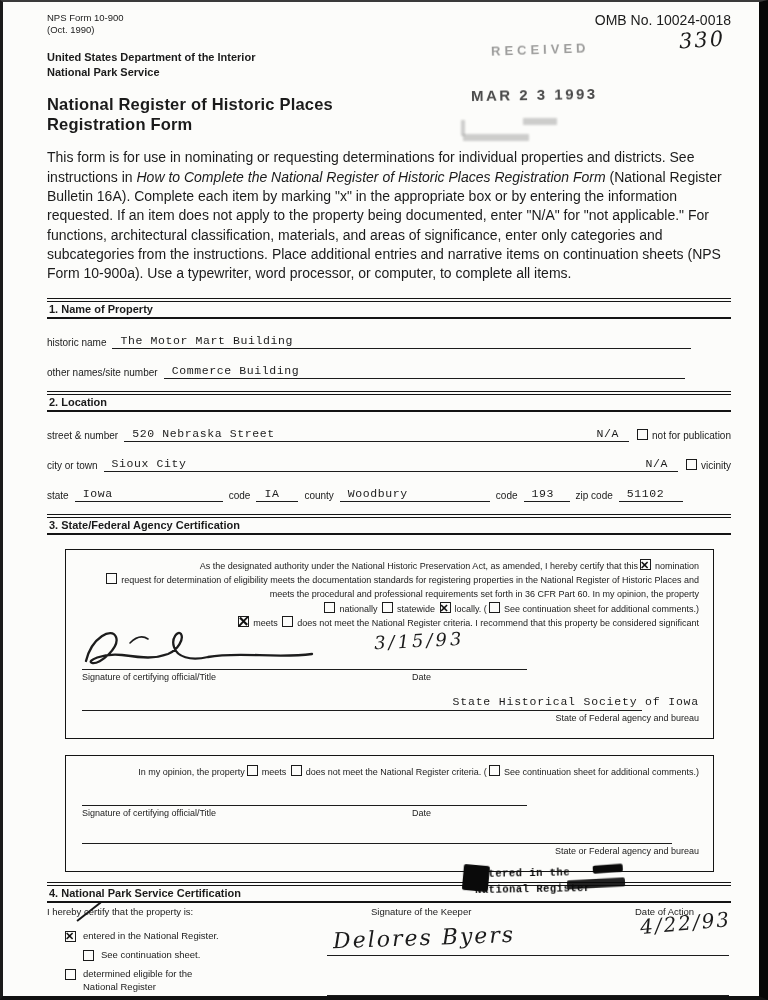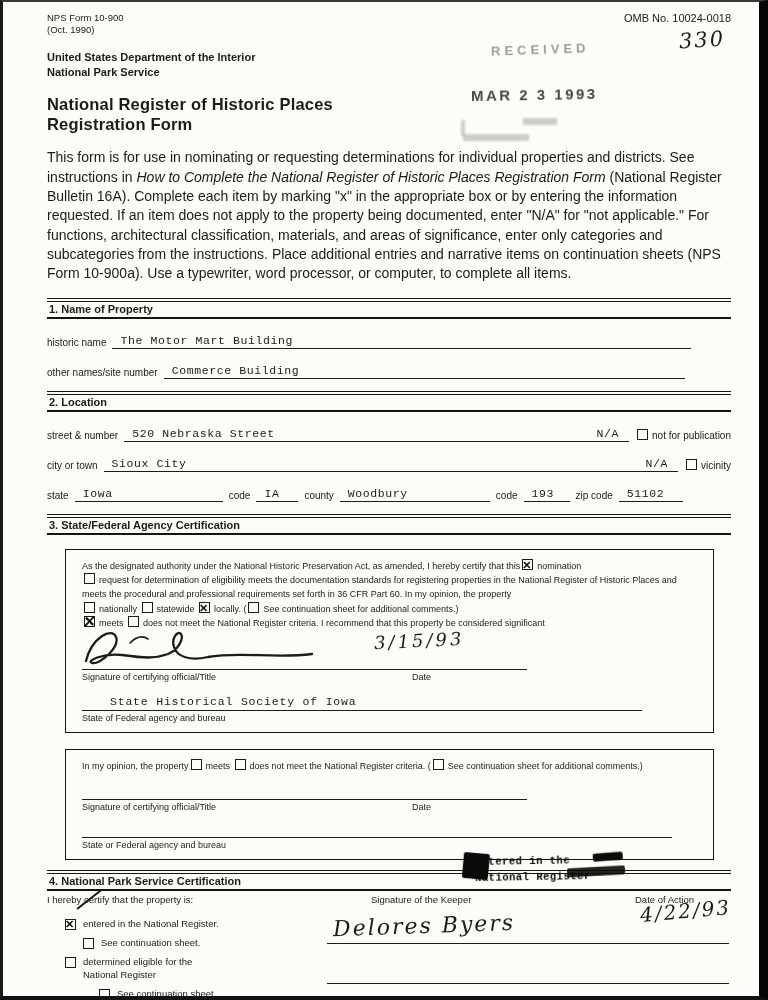--- a/index.html
+++ b/index.html
@@ -6,21 +6,21 @@
   .page{
     position:relative;width:768px;height:1000px;box-sizing:border-box;
     background:#fcfcfa;color:#1b1b1b;overflow:hidden;
     border-left:3px solid #1a1a1a;border-right:9px solid #070707;
     border-top:2px solid #3a3a3a;border-bottom:4px solid #111;
     font-family:"Liberation Sans",sans-serif;
   }
   .content{padding:10px 28px 0 44px;}
   
   .top-row{display:flex;justify-content:space-between;font-size:9.5px;line-height:1.25;}
-  .omb{font-size:11px;}
+  .omb{font-size:14px;}
   .hand{font-family:"DejaVu Serif",serif;font-style:italic;}
   .num330{position:absolute;top:26px;right:34px;font-size:21px;letter-spacing:2px;transform:rotate(-4deg);}
   .dept{font-weight:bold;font-size:11px;margin-top:14px;line-height:1.35;}
   .agency{font-weight:bold;font-size:11px;line-height:1.35;}
   .title{font-weight:bold;font-size:16.5px;line-height:1.18;margin-top:16px;letter-spacing:.2px;}
   .stamp-received{position:absolute;top:40px;left:488px;font-weight:bold;font-size:13px;letter-spacing:4px;color:#3d3d3d;opacity:.5;filter:blur(.6px);transform:rotate(-2deg);}
   .stamp-date{position:absolute;top:84px;left:468px;font-weight:bold;font-size:15px;letter-spacing:2.5px;color:#4a4a4a;filter:blur(.3px);transform:rotate(-1deg);}
   .faint-mark{position:absolute;background:#777;opacity:.35;filter:blur(1px);}
   .fm1{top:118px;left:458px;width:4px;height:16px;}
   .fm2{top:116px;left:520px;width:34px;height:7px;}
@@ -34,21 +34,21 @@
   .lbl{white-space:nowrap;padding-bottom:1px;}
   .fill{flex:1;border-bottom:1.6px solid #1c1c1c;margin:0 6px;display:flex;align-items:flex-start;justify-content:space-between;}
   .typed{font-family:"Liberation Mono",monospace;font-size:11.5px;letter-spacing:.6px;white-space:nowrap;position:relative;top:-1px;padding-left:8px;}
   .typed.na{padding-right:10px;}
   .trail{white-space:nowrap;padding-bottom:1px;}
   
   .cb{display:inline-block;width:9px;height:9px;border:1.3px solid #1b1b1b;vertical-align:-1px;margin:0 4px 0 2px;position:relative;background:#fcfcfa;}
   .cb.checked::after{content:"\2715";position:absolute;left:-1px;top:-3px;font-size:11px;font-weight:bold;color:#111;}
   .cb.hand.checked::after{content:"\2715";font-size:15px;left:-3px;top:-6px;transform:rotate(-8deg);font-weight:bold;}
   
-  .certbox{border:1.6px solid #141414;margin:14px 17px 0 18px;padding:9px 14px 6px 16px;font-size:9px;line-height:1.52;}
+  .certbox{border:1.6px solid #141414;margin:14px 17px 0 18px;padding:9px 14px 12px 16px;font-size:9px;line-height:1.52;text-align:right;}
   .sigzone{position:relative;height:34px;margin-top:4px;}
   .sig-svg{position:absolute;left:-4px;top:-12px;}
   .sig-date{position:absolute;left:292px;top:-8px;font-size:18px;letter-spacing:3px;transform:rotate(-3deg);}
   .sigline{border-bottom:1.6px solid #1c1c1c;width:445px;position:relative;}
   .undersig{display:flex;font-size:9px;margin-top:1px;}
   .undersig .d{margin-left:196px;}
   .agencyline{width:560px;border-bottom:1.6px solid #1c1c1c;margin-top:10px;}
   .agency-typed{font-family:"Liberation Mono",monospace;font-size:11.5px;letter-spacing:.8px;padding-left:28px;}
   .underlabel{font-size:9px;margin-top:1px;}
   .gap28{height:26px;}

